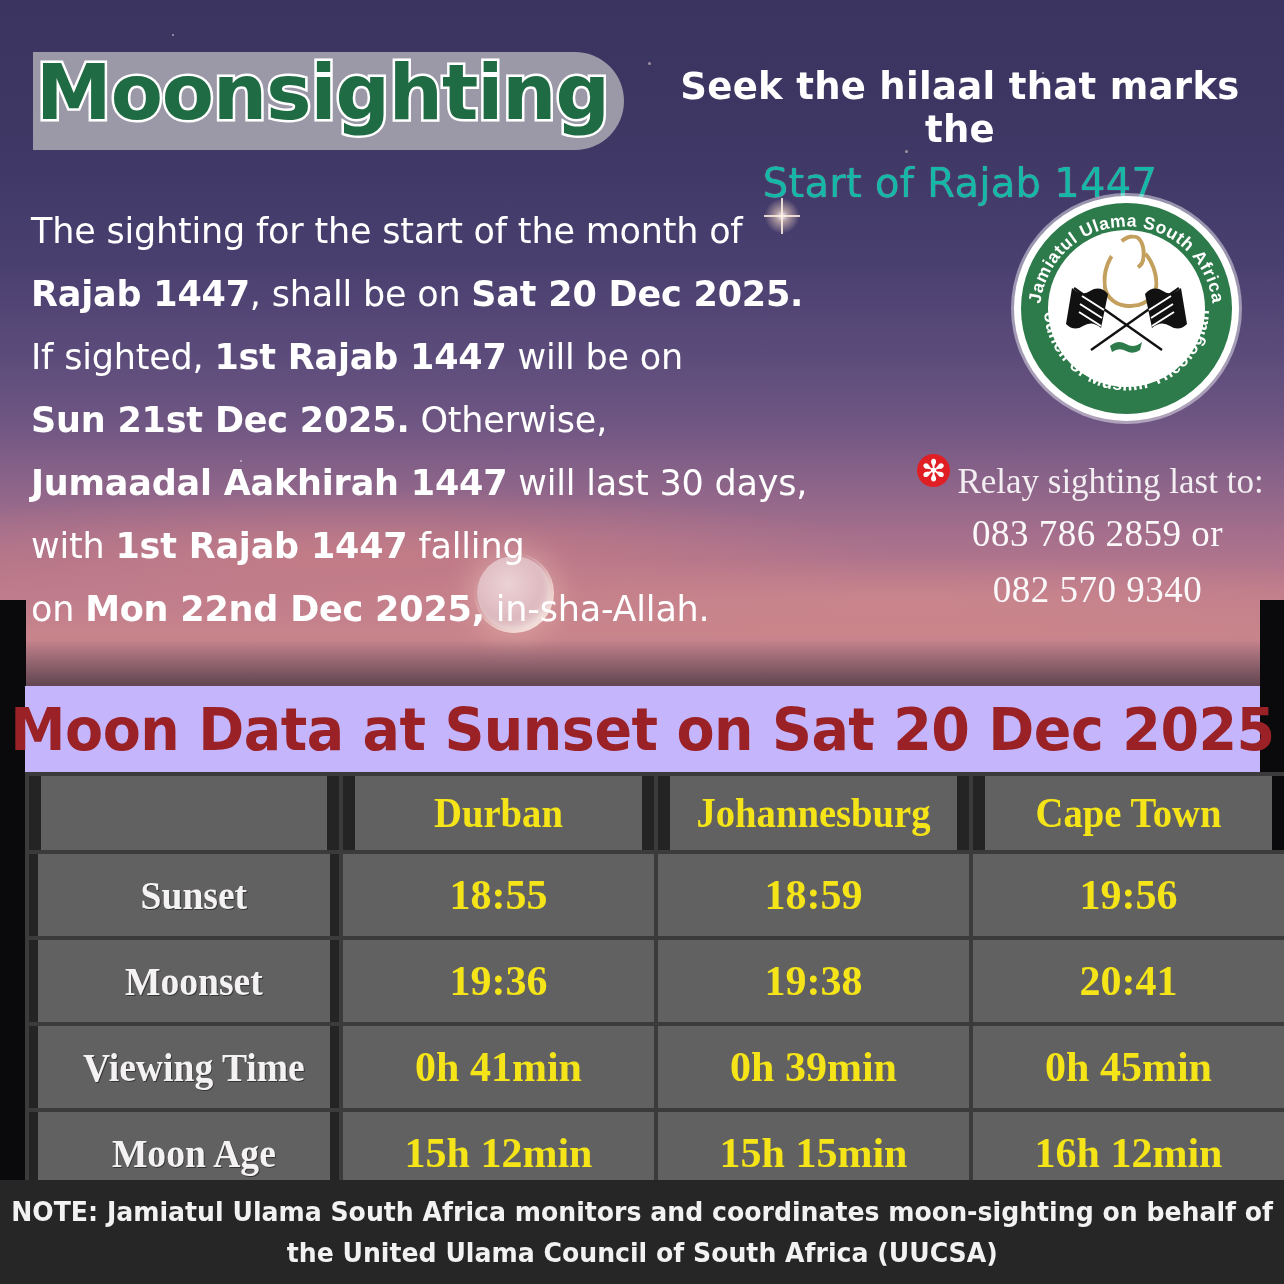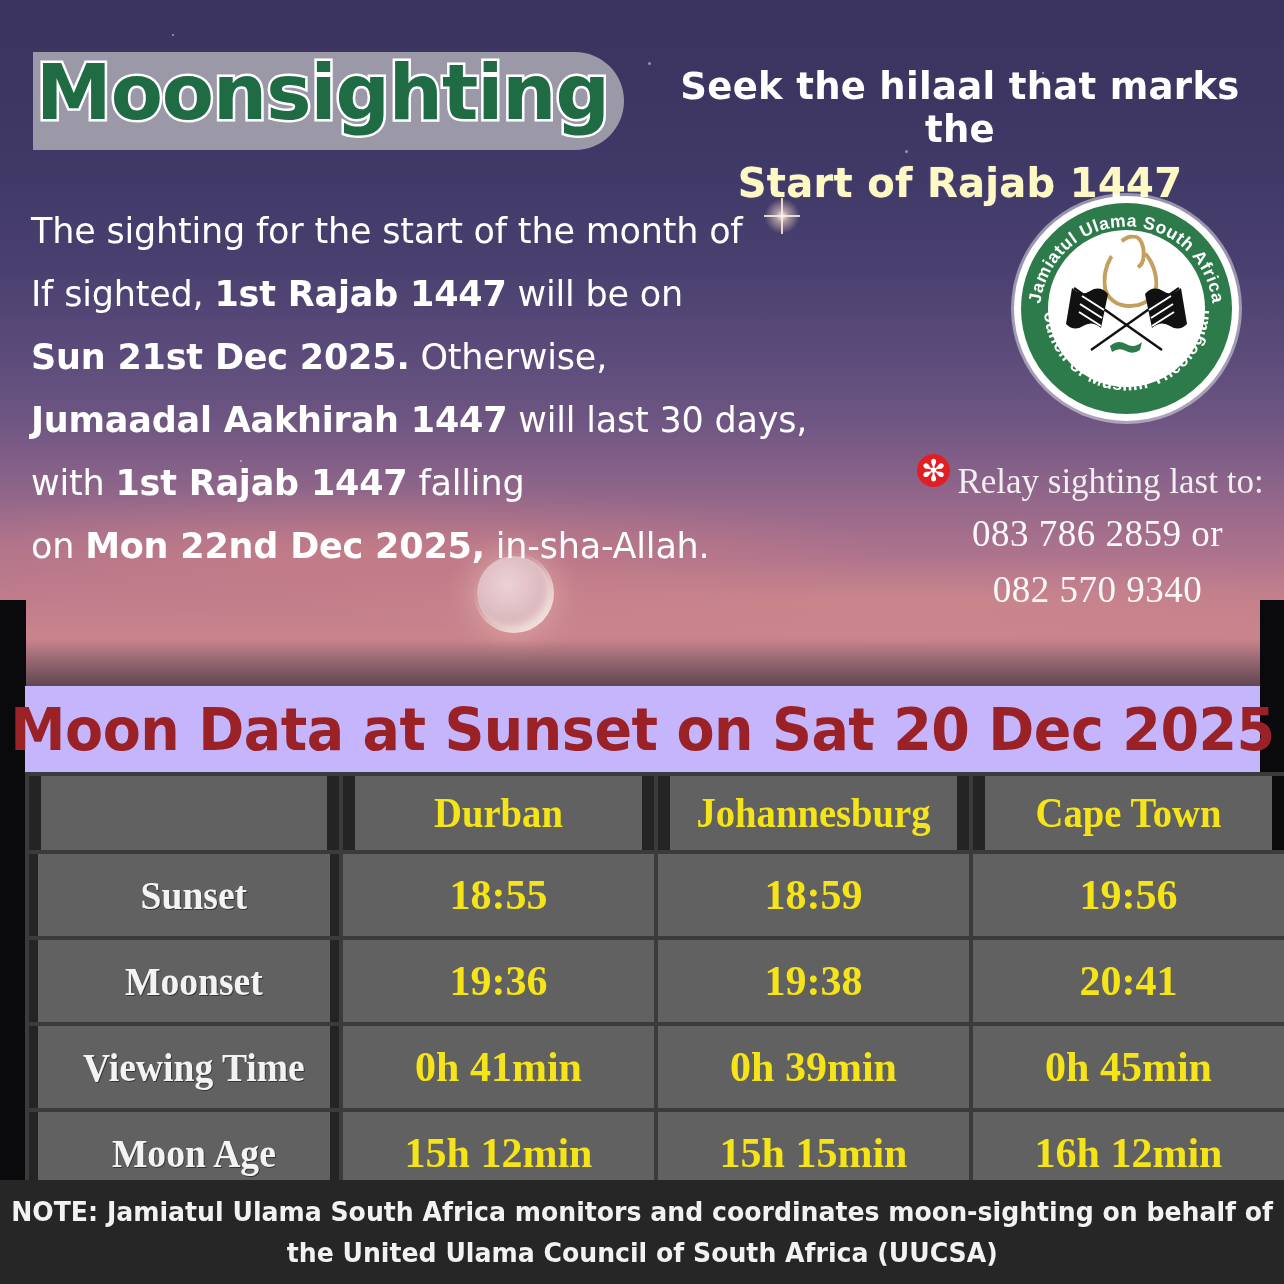--- a/index.html
+++ b/index.html
@@ -109,22 +109,22 @@
   }
 
   
   .hdr{position:absolute;left:660px;top:54px;width:600px;text-align:center;margin-top:12px;}
   .hdr-l1{
     font-family:"DejaVu Sans",sans-serif;font-weight:700;font-size:37px;
     color:#ffffff;letter-spacing:.3px;line-height:1.15;
   }
   .hdr-l2{
     margin-top:9px;
-    font-family:"DejaVu Sans",sans-serif;font-weight:700;font-size:40px;
-    color:#fef9c3;letter-spacing:.3px;
+    font-family:"DejaVu Sans",sans-serif;font-weight:400;font-size:40px;
+    color:#14b8a6;letter-spacing:.3px;
     text-shadow:0 0 1px rgba(255,255,255,.55);
   }
 
   
   .body-copy{
     position:absolute;left:31px;top:200px;width:860px;
     font-family:"DejaVu Sans",sans-serif;
     font-size:35px;line-height:63px;color:#ffffff;font-weight:400;
     letter-spacing:-.2px;
   }
@@ -269,20 +269,21 @@
   <div class="title-pill"></div>
   <div class="title-text">Moonsighting</div>
 
   <div class="hdr">
     <div class="hdr-l1">Seek the hilaal that marks the</div>
     <div class="hdr-l2">Start of Rajab 1447</div>
   </div>
 
   <div class="body-copy">
     <div><span>The sighting for the start of the month of</span></div>
+    <div><b>Rajab 1447</b><span>, shall be on </span><b>Sat 20 Dec 2025.</b></div>
     <div><span>If sighted, </span><b>1st Rajab 1447</b><span> will be on</span></div>
     <div><b>Sun 21st Dec 2025.</b><span> Otherwise,</span></div>
     <div><b>Jumaadal Aakhirah 1447</b><span> will last 30 days,</span></div>
     <div><span>with </span><b>1st Rajab 1447</b><span> falling</span></div>
     <div><span>on </span><b>Mon 22nd Dec 2025,</b><span> in-sha-Allah.</span></div>
   </div>
 
   <div class="logo-wrap">
     <div class="logo-ring"></div>
     <div class="logo-green"></div>

